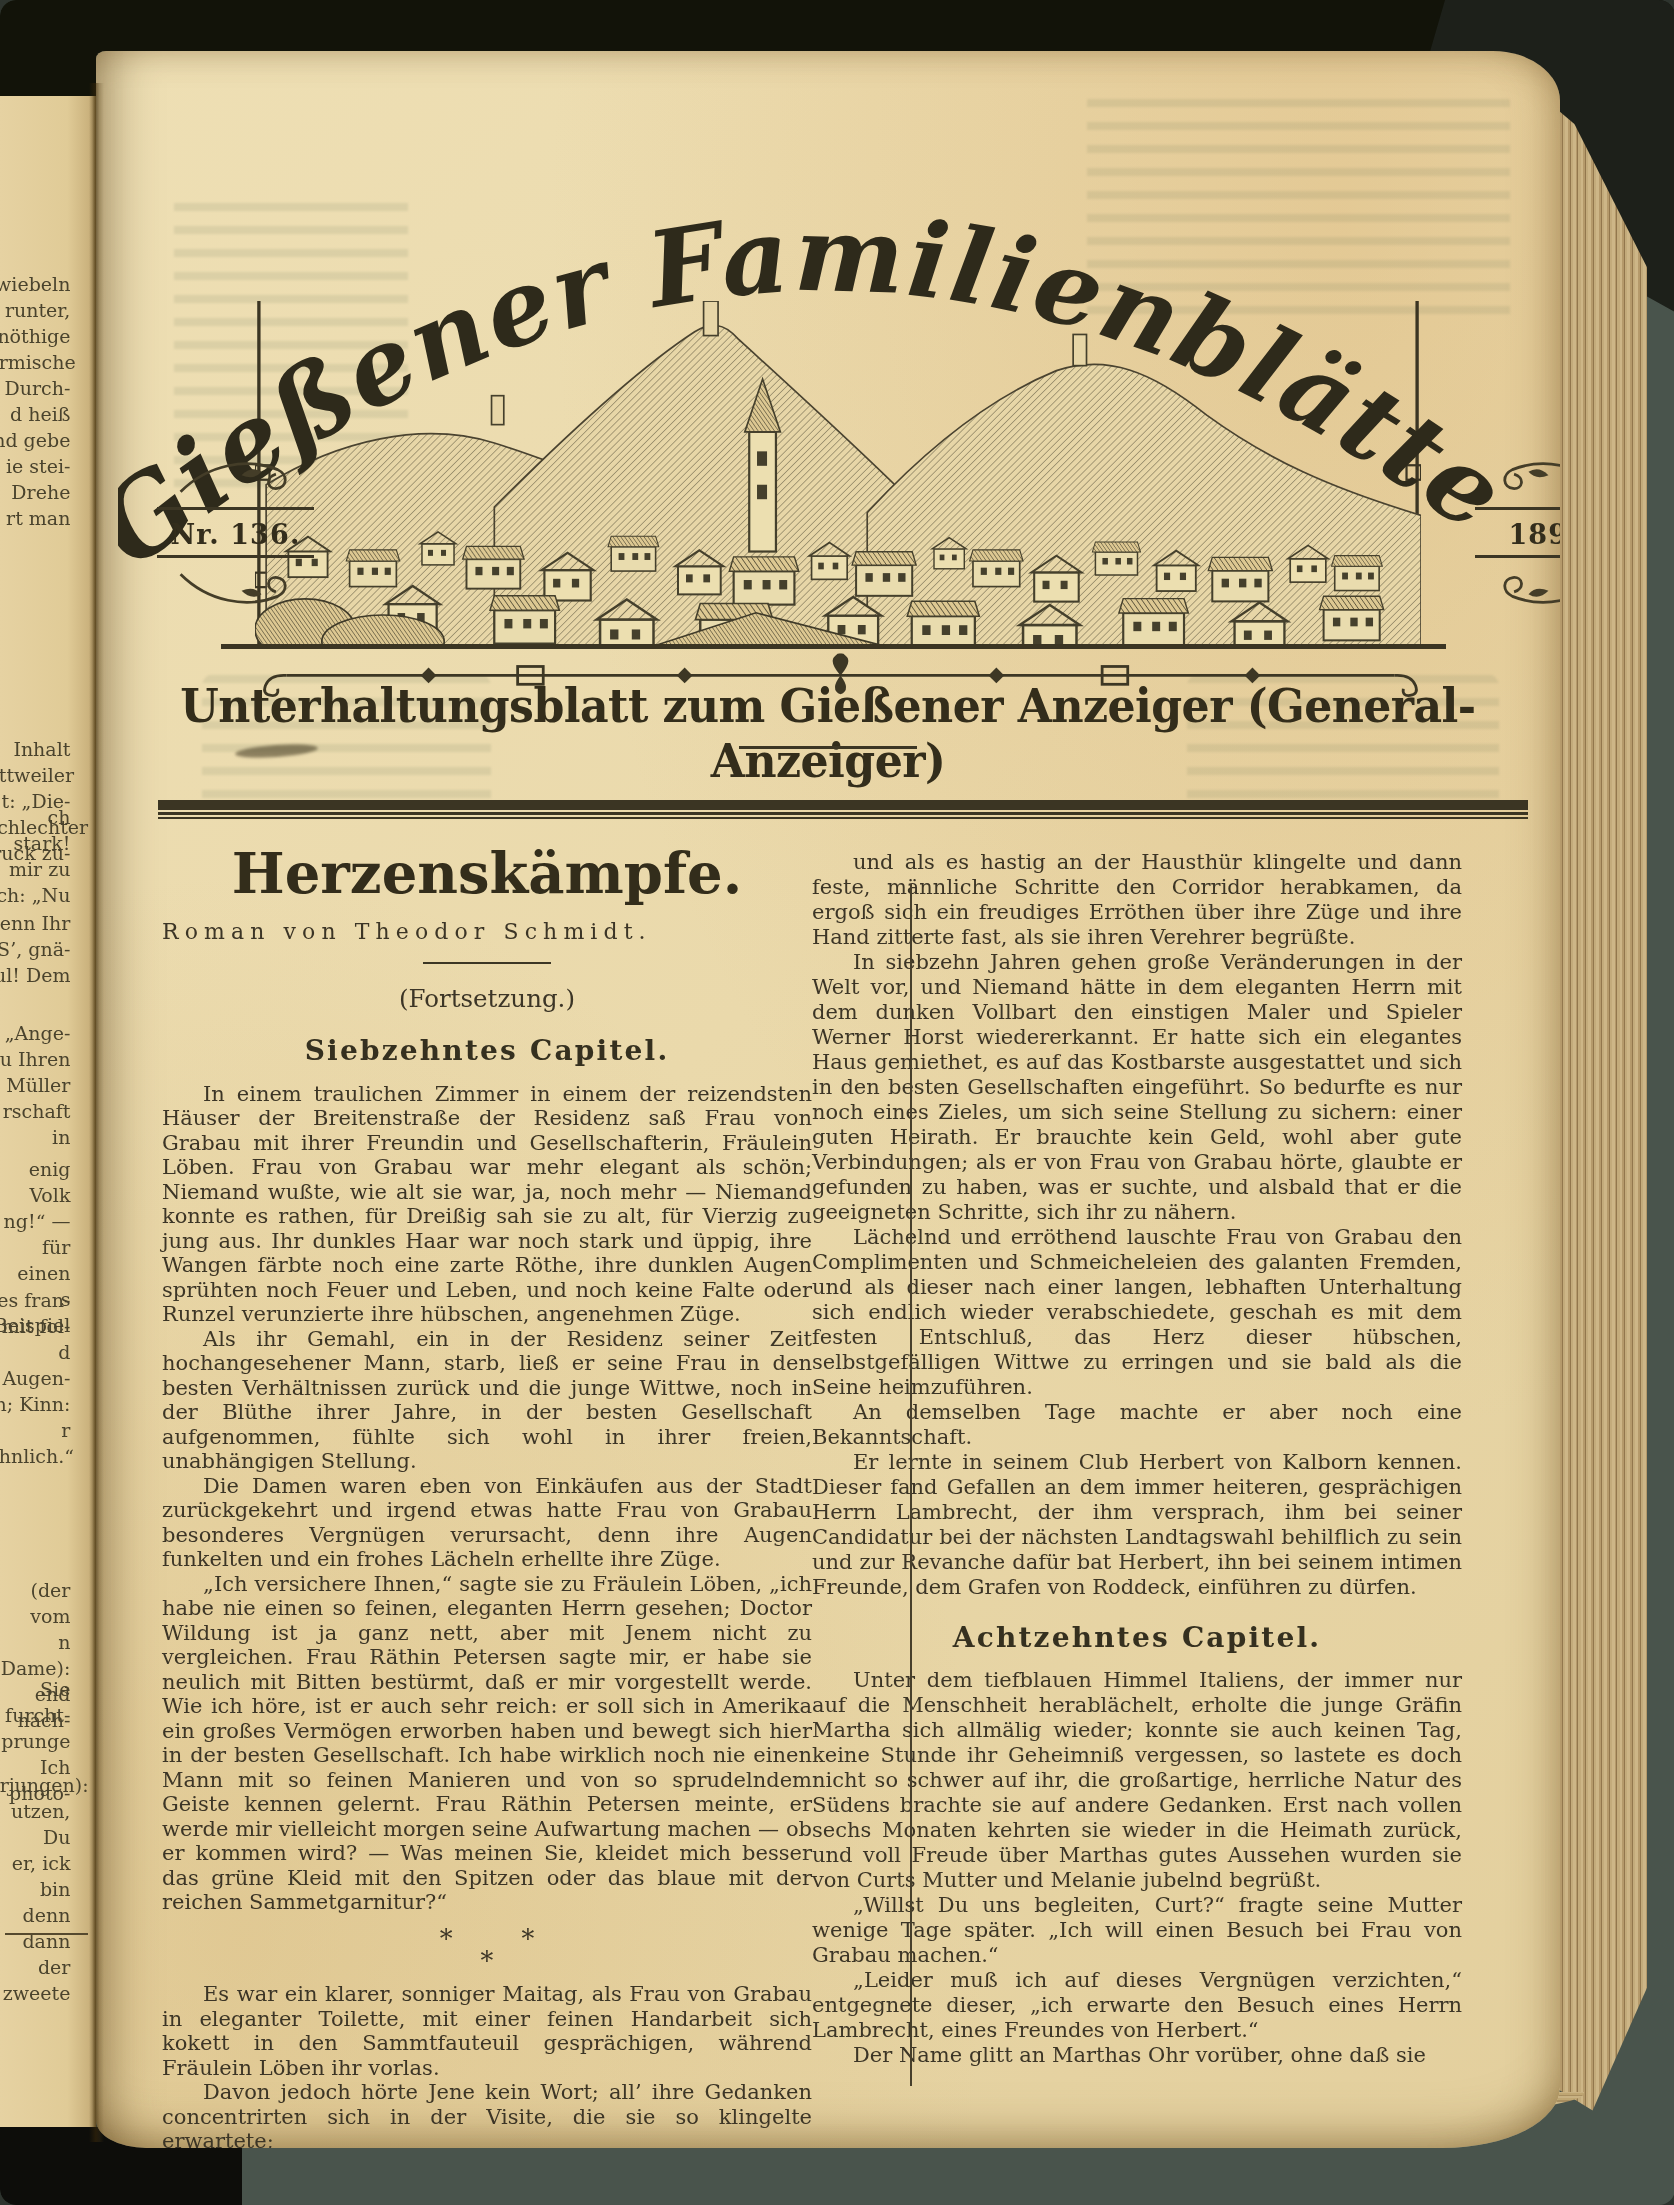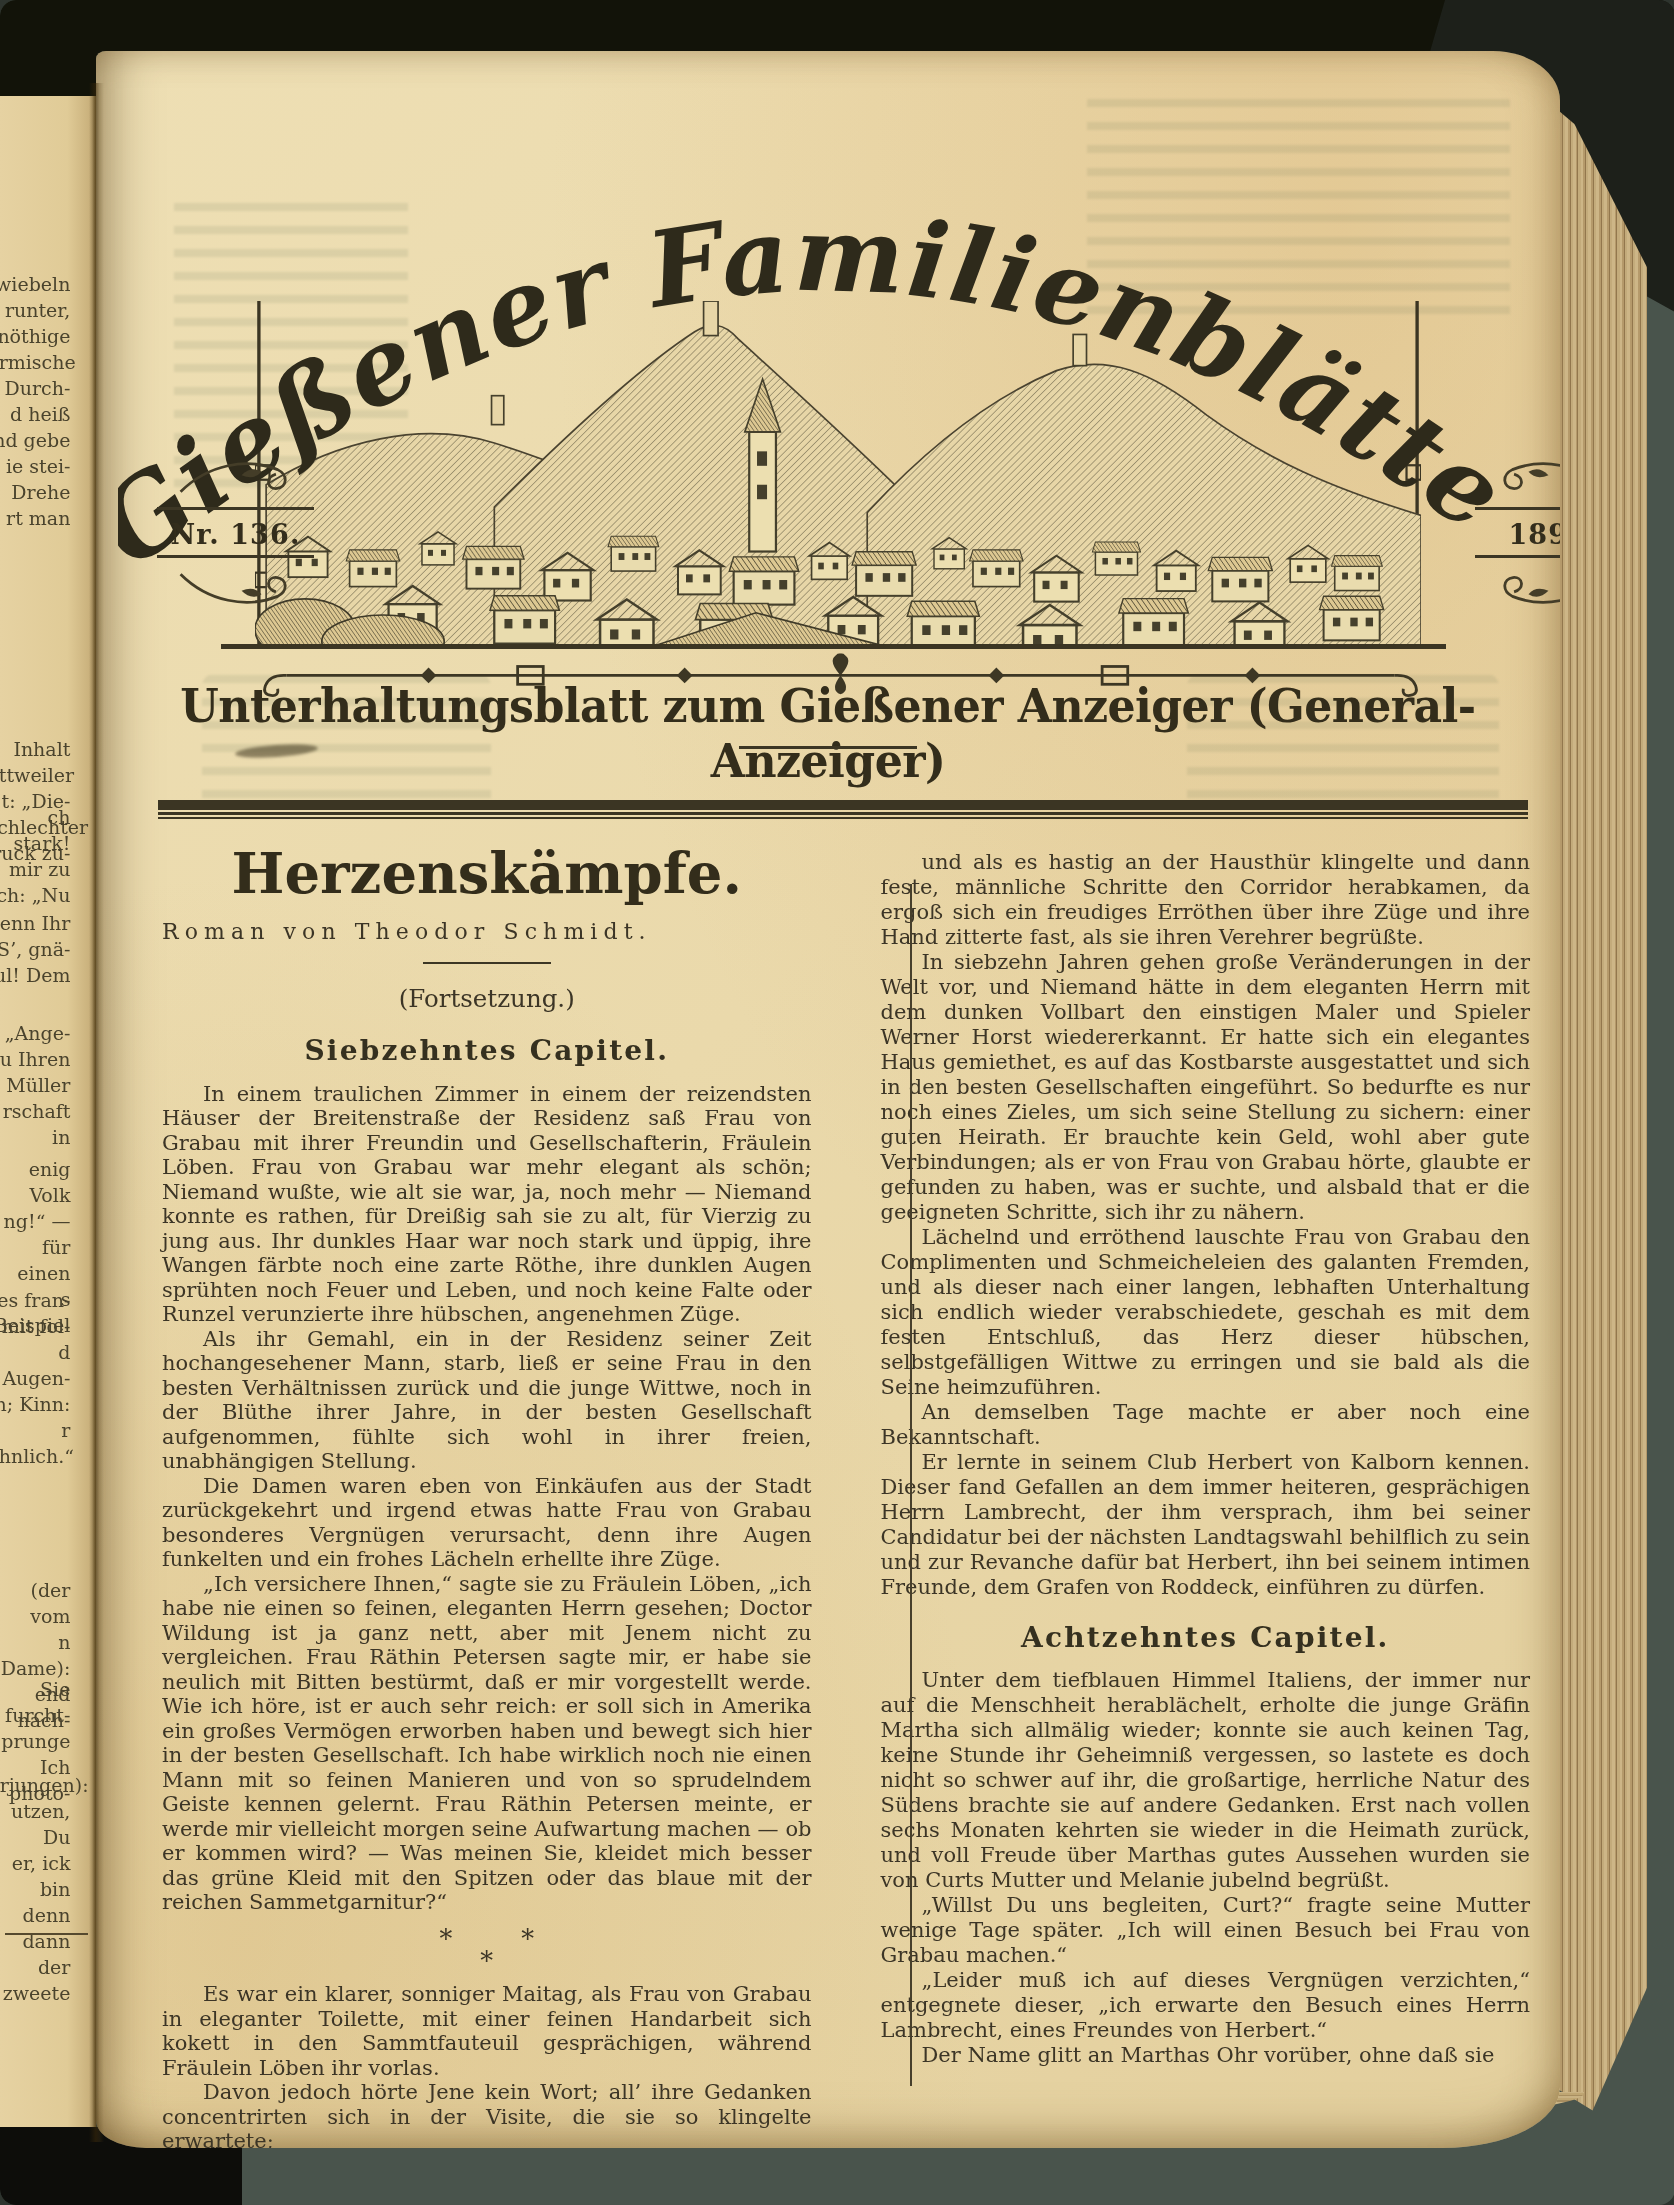--- a/index.html
+++ b/index.html
@@ -45,21 +45,21 @@
   .subtitle{position:absolute;left:0;top:627px;width:1464px;text-align:center;font-weight:bold;
     font-size:47px;color:#332d1b;transform:scaleX(.94);letter-spacing:-0.6px;}
   .small-rule{position:absolute;left:50%;top:695px;width:178px;height:2.8px;background:#3c3624;transform:translateX(-50%);}
   .dateline{position:absolute;left:0;top:711px;width:1464px;text-align:center;font-weight:bold;
     font-size:31px;color:#332d1b;}
   .double-rule{position:absolute;left:62px;top:749px;width:1370px;}
   .double-rule .bar{height:9.5px;background:#3b3523;}
   .double-rule .thin1{height:2.8px;background:#3b3523;margin-top:2.8px;}
   .double-rule .thin2{height:1.7px;background:#3b3523;margin-top:2.2px;}
   
-  .columns{position:absolute;left:66px;top:782px;width:1368px;display:flex;gap:69px;}
+  .columns{position:absolute;left:66px;top:782px;width:1368px;display:flex;}
   .col{width:650px;}
   .col-divider{position:absolute;left:814px;top:833px;width:2.2px;height:1202px;background:#473f2b;z-index:3;}
   .col p{margin:0;font-size:21px;line-height:25px;text-align:justify;text-indent:41px;color:#3c3526;}
   .col-left p{line-height:24.5px;font-size:21px;}
   .art-title{margin-top:6.7px;text-align:center;font-size:56px;font-weight:bold;color:#332d1b;}
   .byline{margin-top:13.4px;text-align:left;font-size:22px;letter-spacing:6.1px;color:#3c3526;}
   .mini-rule{width:128px;height:2.2px;background:#3c3624;margin:18px auto 0;}
   .continuation{margin-top:20px;text-align:center;font-size:24.5px;color:#3c3526;}
   .chapter{margin:21px 0 14.5px;text-align:center;font-size:28px;font-weight:bold;letter-spacing:2.2px;color:#35301f;}
   .col-left .first-p{margin-top:14.5px;}

